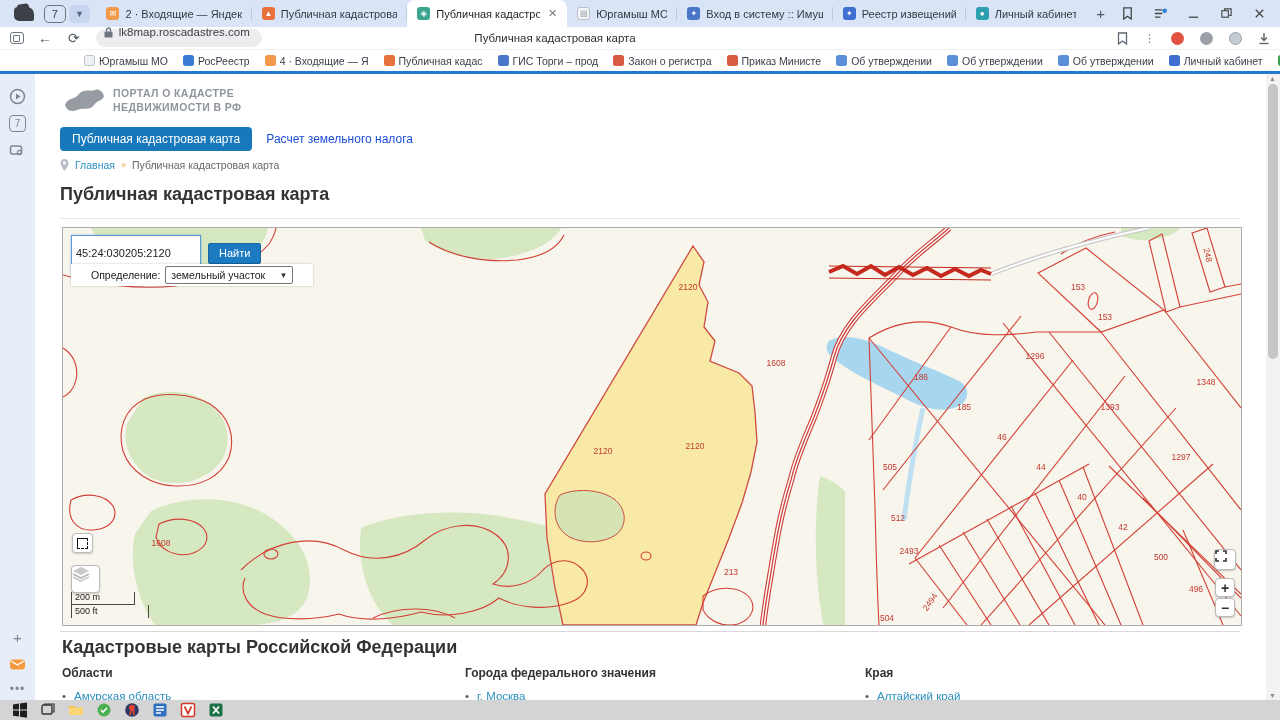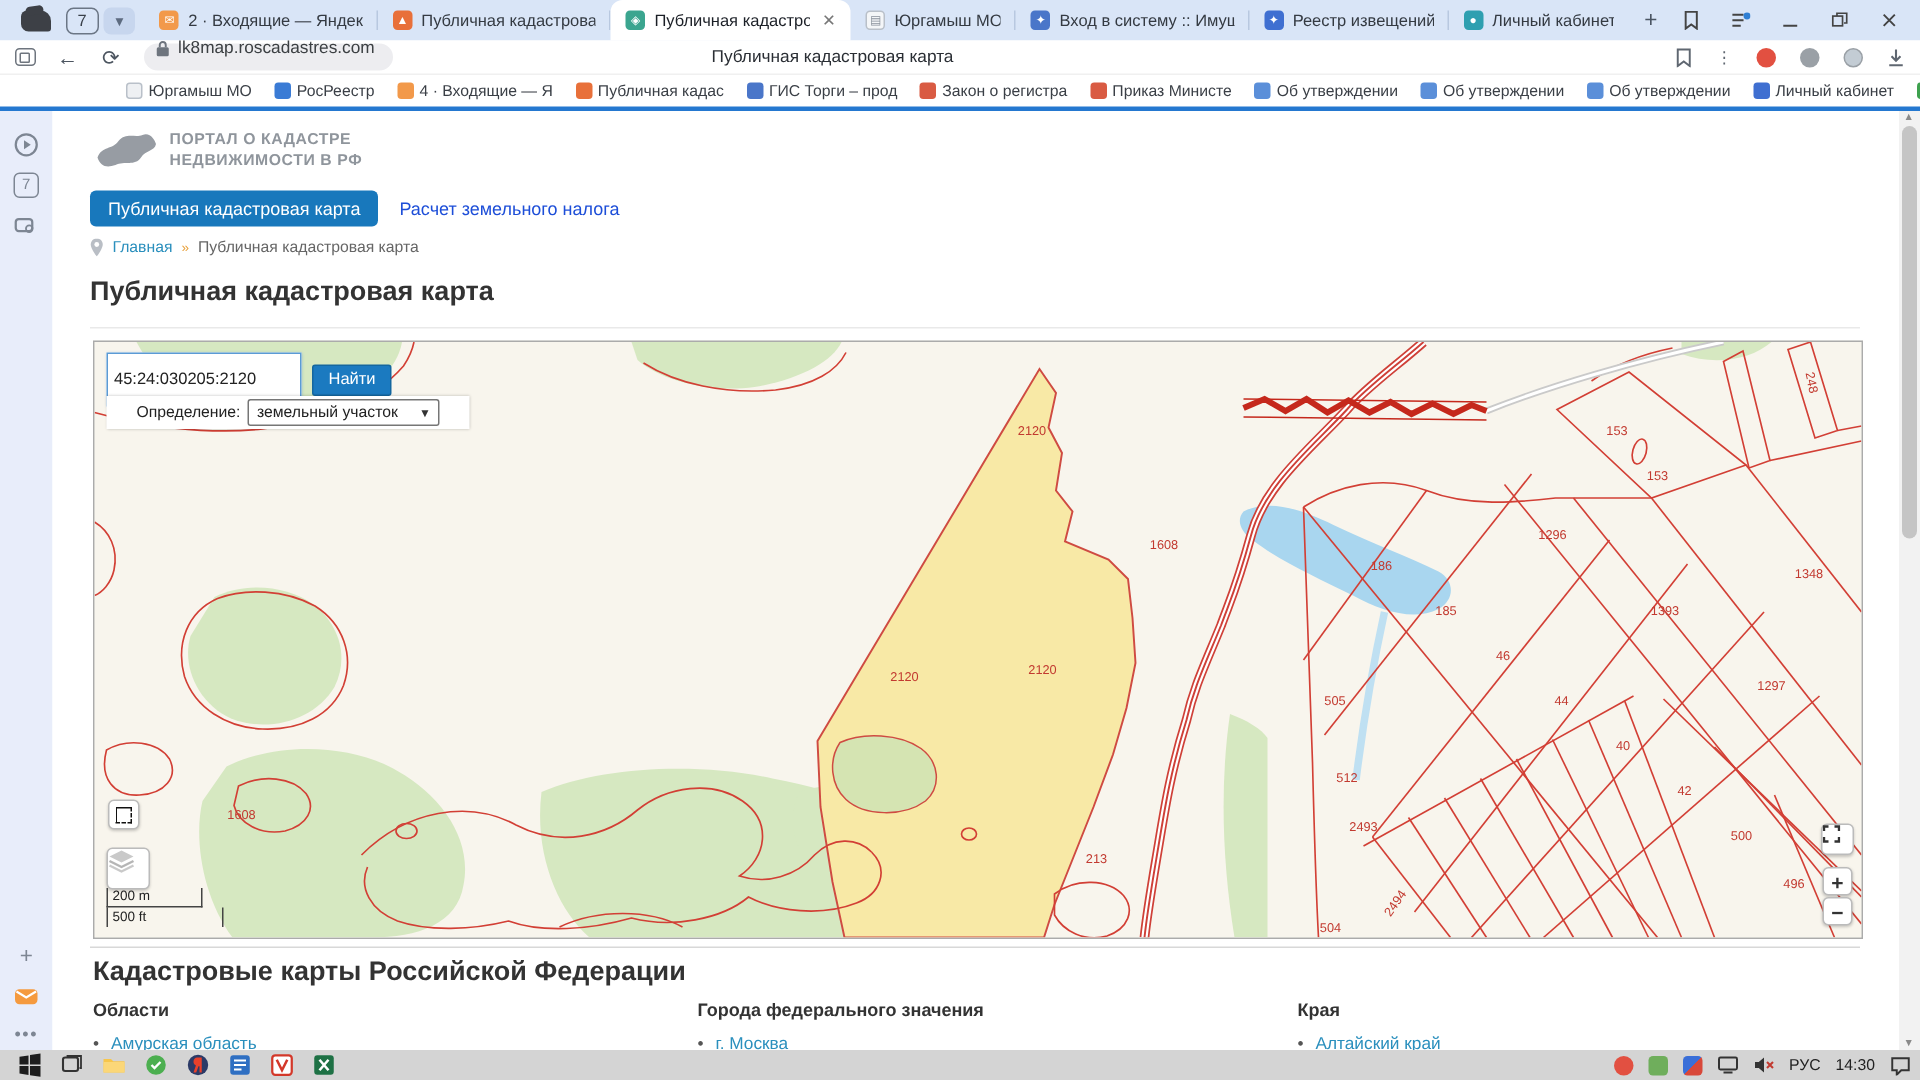--- a/index.html
+++ b/index.html
@@ -484,31 +484,13 @@
       <path d="M4 5h8M4 8h8M4 11h5" stroke="#fff" stroke-width="1.3"></path>
     </svg>
   <svg class="tb-ic" viewBox="0 0 16 16">
       <rect x="1.5" y="1.5" width="13" height="13" rx="2" fill="#fff" stroke="#d3382a" stroke-width="1.5"></rect>
       <path d="M4.5 4.5L8 11.5 11.5 4.5" fill="none" stroke="#d3382a" stroke-width="1.7"></path>
     </svg>
   <svg class="tb-ic" viewBox="0 0 16 16">
       <rect x="1.5" y="1.5" width="13" height="13" rx="2" fill="#1e7145"></rect>
       <path d="M5 4.5l6 7M11 4.5l-6 7" stroke="#fff" stroke-width="1.7"></path>
     </svg>
-  <div class="tray">
-    <div class="tic" style="background:#e25041;border-radius:50%;"></div>
-    <div class="tic" style="background:#6fae5c;"></div>
-    <div class="tic" style="background:linear-gradient(135deg,#3a6fd8 50%,#d8483a 50%);"></div>
-    <svg width="14" height="12" viewBox="0 0 14 12">
-        <rect x="1" y="1" width="12" height="8" rx="1" fill="none" stroke="#333" stroke-width="1.3"></rect>
-        <path d="M4 11h6" stroke="#333" stroke-width="1.3"></path>
-      </svg>
-    <svg width="14" height="12" viewBox="0 0 14 12">
-        <path d="M1 4h2.5L7 1v10L3.5 8H1z" fill="#333"></path>
-        <path d="M9 4l4 4M13 4l-4 4" stroke="#c23a30" stroke-width="1.4"></path>
-      </svg>
-    <span>РУС</span>
-    <span>14:30</span>
-    <svg width="14" height="13" viewBox="0 0 14 13">
-        <path d="M1.5 1.5h11v8h-5l-3 3v-3h-3z" fill="none" stroke="#333" stroke-width="1.3"></path>
-      </svg>
-  </div>
 </div>
 
 </body></html>

